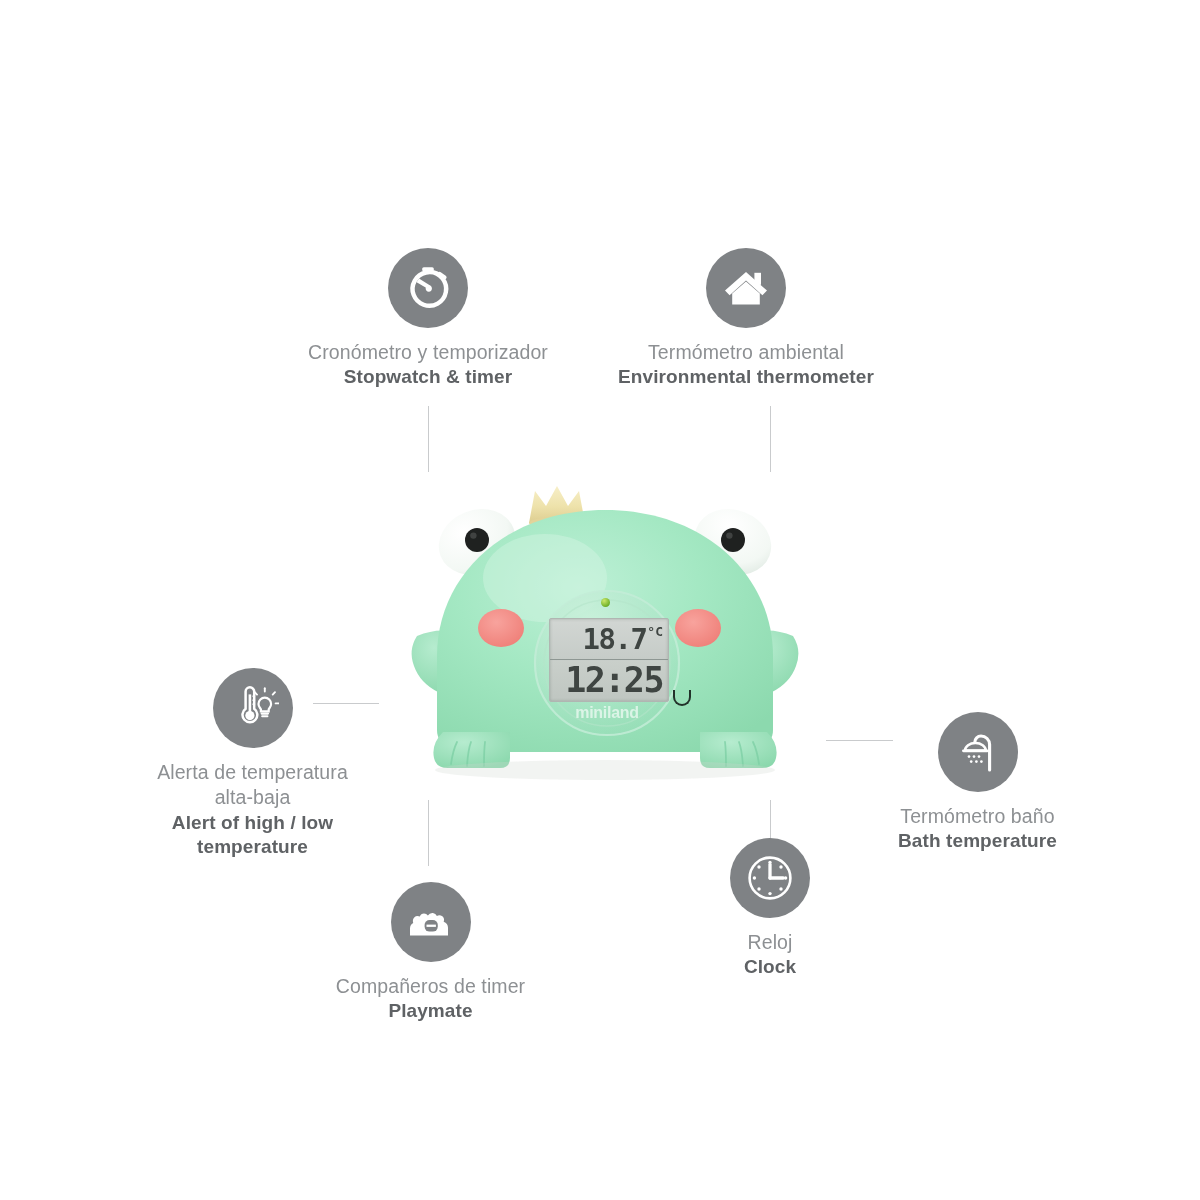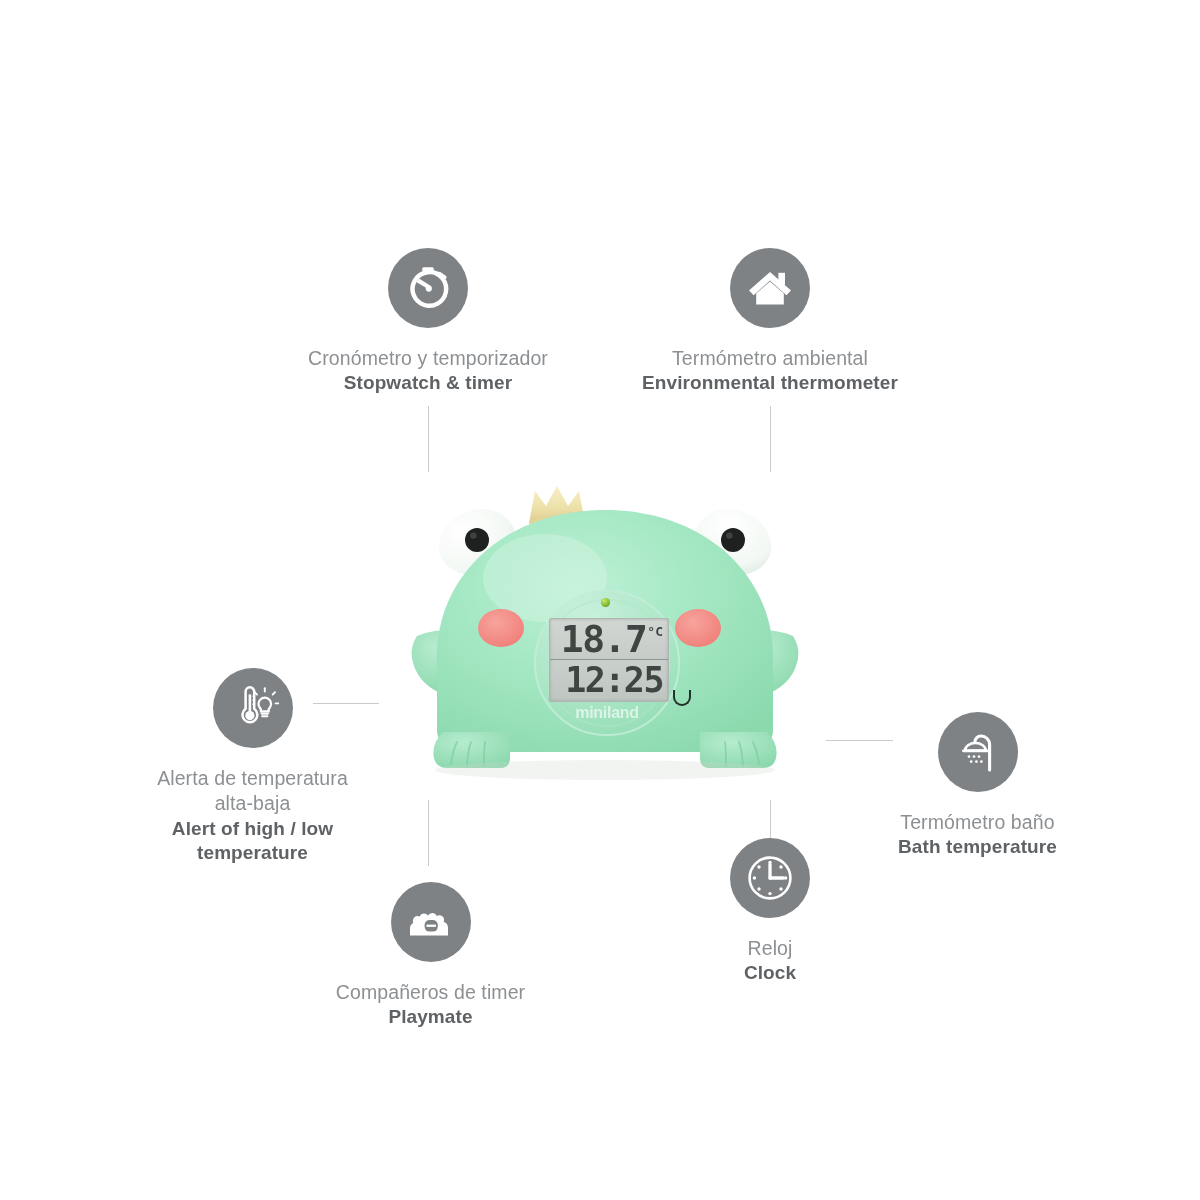--- a/index.html
+++ b/index.html
@@ -35,41 +35,41 @@
     border-radius: 50%;
     background: #7f8285;
     display: flex;
     align-items: center;
     justify-content: center;
     flex: 0 0 auto;
   }
   .icon-circle svg { display: block; }
 
   .labels {
-    margin-top: 18px;
+    margin-top: 12px;
     line-height: 1.3;
   }
   .label-es {
     font-size: 19.5px;
     color: #8d9093;
     font-weight: 400;
     letter-spacing: 0.1px;
     white-space: pre-line;
   }
   .label-en {
     font-size: 19px;
     color: #5f6265;
     font-weight: bold;
     letter-spacing: 0.1px;
     white-space: pre-line;
   }
 
   
   #feat-stopwatch { left: 268px;  top: 248px;  width: 320px; }
-  #feat-envtherm  { left: 610px;  top: 248px;  width: 320px; }
+  #feat-envtherm  { left: 586px;  top: 248px;  width: 320px; }
   #feat-alert     { left: 130px;  top: 668px;  width: 245px; }
   #feat-bath      { left: 855px;  top: 712px;  width: 245px; }
   #feat-playmate  { left: 288px;  top: 882px;  width: 285px; }
   #feat-clock     { left: 670px;  top: 838px;  width: 200px; }
 
   
   .conn {
     position: absolute;
     background: #c9cbcd;
   }
@@ -110,21 +110,21 @@
     height: 41px;
     display: flex;
     align-items: center;
     justify-content: flex-end;
     padding-right: 5px;
     box-sizing: border-box;
   }
   .lcd-row.top { border-bottom: 1px solid #8e9793; }
   .lcd-temp {
     font-family: "DejaVu Sans Mono", monospace;
-    font-size: 38px;
+    font-size: 29px;
     font-weight: bold;
     color: #3f4542;
     letter-spacing: -1.5px;
     line-height: 1;
   }
   .lcd-unit {
     font-family: "DejaVu Sans Mono", monospace;
     font-size: 13px;
     font-weight: bold;
     color: #3f4542;

